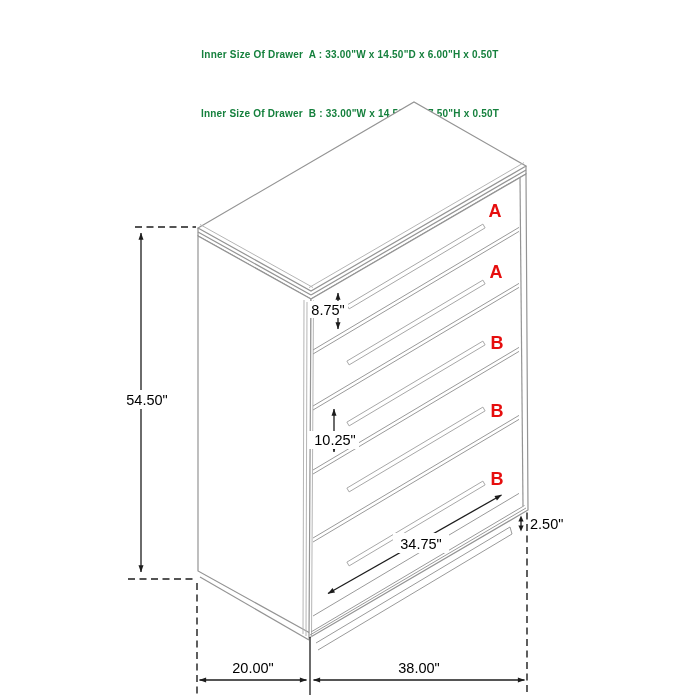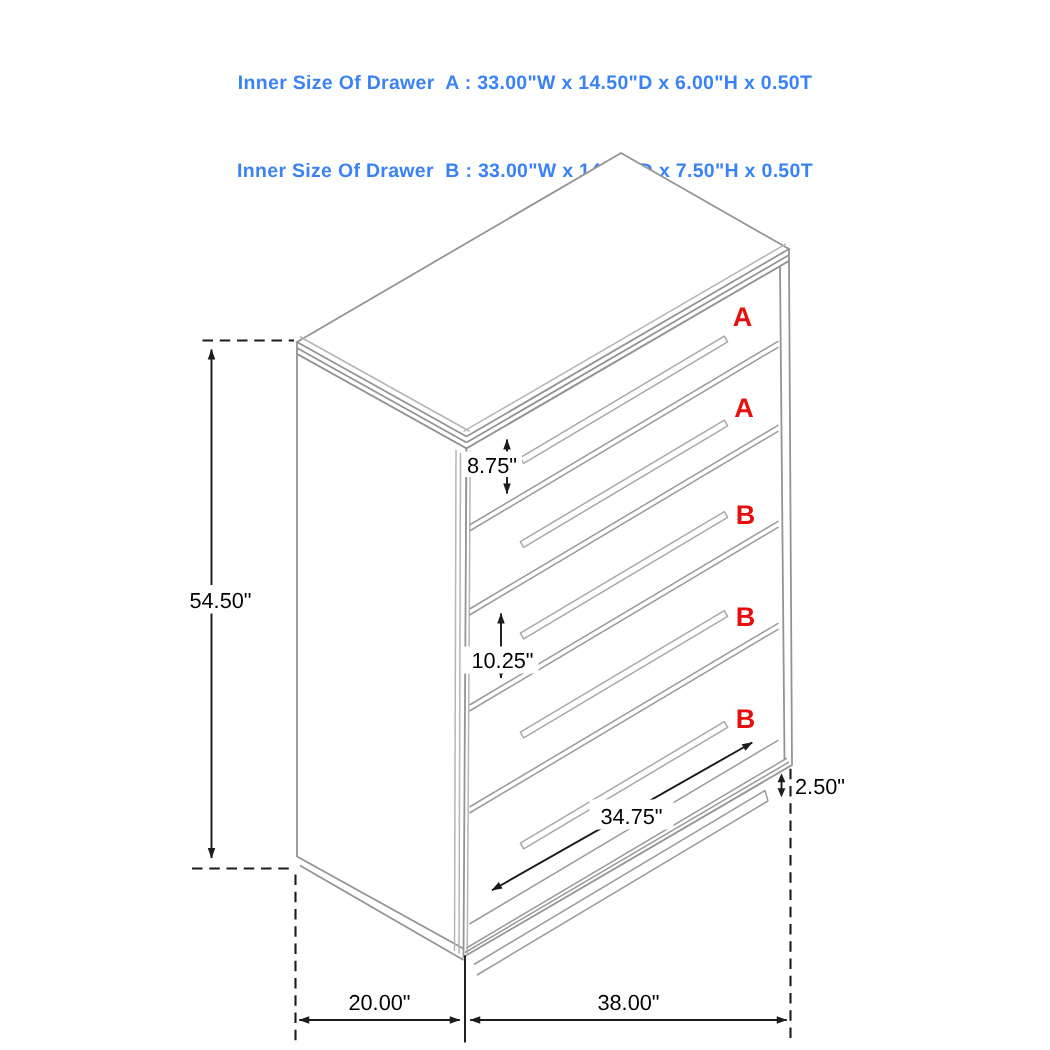--- a/index.html
+++ b/index.html
@@ -1,19 +1,19 @@
 <!DOCTYPE html>
 <html><head>
 <meta charset="utf-8">
 <style>
   html,body{margin:0;padding:0;background:#ffffff;}
   body{width:700px;height:700px;position:relative;font-family:"Liberation Sans",sans-serif;overflow:hidden;}
   .header{
     position:absolute;top:6px;left:0;width:700px;text-align:center;
-    font-weight:bold;font-size:13px;line-height:19.5px;color:#3b82f6;
+    font-weight:bold;font-size:10px;line-height:19.5px;color:#15803d;
     white-space:pre;letter-spacing:.2px;
   }
   svg{position:absolute;top:0;left:0;}
   .furn{stroke:#949494;stroke-width:1.2;fill:none;}
   .furnfill{stroke:#949494;stroke-width:1.2;fill:#ffffff;}
   .lite{stroke:#b5b5b5;stroke-width:1;fill:none;}
   .gap{stroke:#9a9a9a;stroke-width:1;fill:none;}
   .handle{stroke:#a8a8a8;stroke-width:1;fill:#ffffff;stroke-linejoin:round;}
   .dim{stroke:#1c1c1c;stroke-width:1.3;fill:none;}
   .dashed{stroke:#1c1c1c;stroke-width:1.4;fill:none;stroke-dasharray:7 4.5;}

